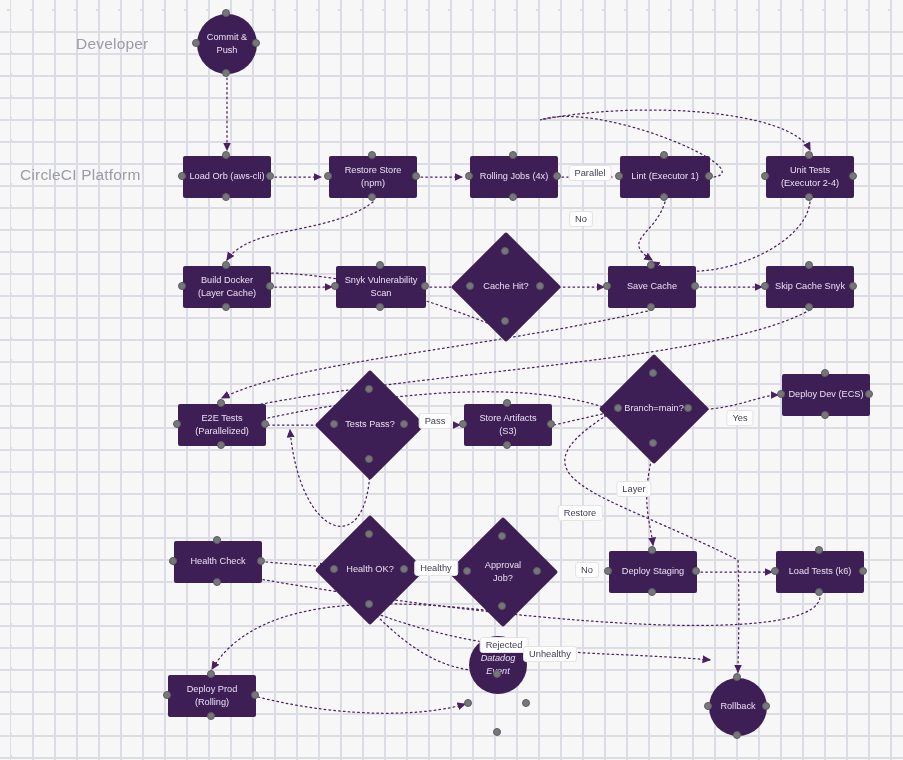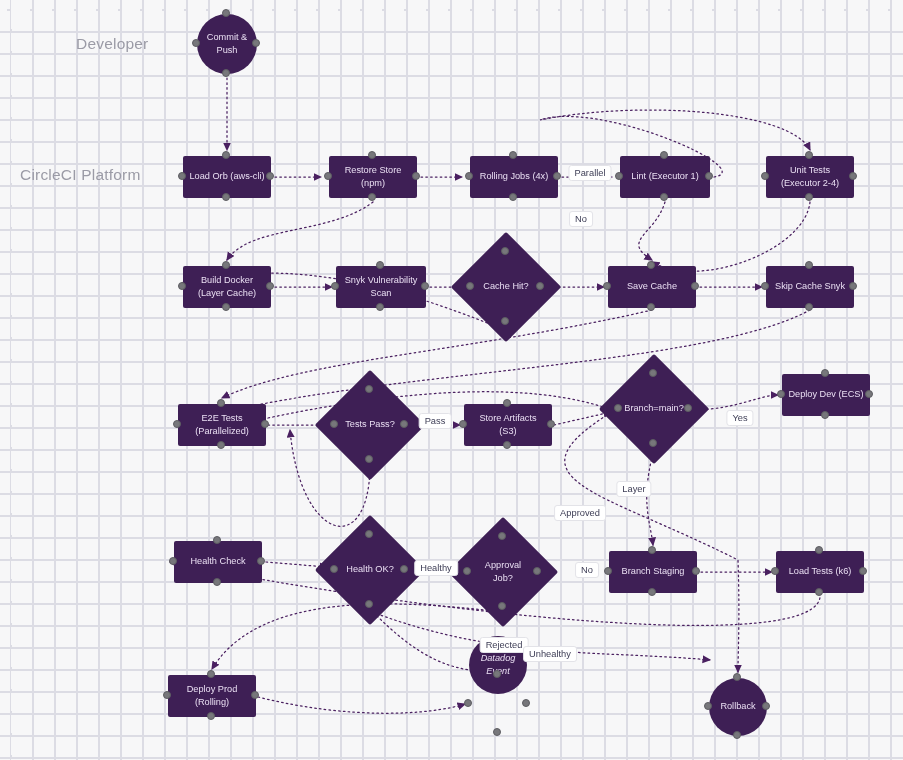--- a/index.html
+++ b/index.html
@@ -296,21 +296,21 @@
       <div class="node diamond-wrap" style="left: 464px; top: 533px; width: 78px; height: 78px;">
         <div class="diamond-shape" style="background: rgb(62, 31, 85);"></div>
         <div class="diamond-label">Approval
 Job?</div>
       </div>
       <div class="handle" style="left: 498px; top: 532px; background: rgb(119, 119, 123);"></div>
       <div class="handle" style="left: 533px; top: 567px; background: rgb(119, 119, 123);"></div>
       <div class="handle" style="left: 498px; top: 602px; background: rgb(119, 119, 123);"></div>
       <div class="handle" style="left: 463px; top: 567px; background: rgb(119, 119, 123);"></div>
       <div class="node rect" style="left: 609px; top: 551px; width: 88px; height: 42px; background: rgb(62, 31, 85); color: rgb(234, 223, 243);">
-        <span class="lbl">Branch Staging</span>
+        <span class="lbl">Deploy Staging</span>
       </div>
       <div class="handle" style="left: 648px; top: 546px; background: rgb(119, 119, 123);"></div>
       <div class="handle" style="left: 692px; top: 567px; background: rgb(119, 119, 123);"></div>
       <div class="handle" style="left: 648px; top: 588px; background: rgb(119, 119, 123);"></div>
       <div class="handle" style="left: 604px; top: 567px; background: rgb(119, 119, 123);"></div>
       <div class="node rect" style="left: 776px; top: 551px; width: 88px; height: 42px; background: rgb(62, 31, 85); color: rgb(234, 223, 243);">
         <span class="lbl">Load Tests (k6)</span>
       </div>
       <div class="handle" style="left: 815px; top: 546px; background: rgb(119, 119, 123);"></div>
       <div class="handle" style="left: 859px; top: 567px; background: rgb(119, 119, 123);"></div>
@@ -339,19 +339,19 @@
       <div class="handle" style="left: 762px; top: 702px; background: rgb(119, 119, 123);"></div>
       <div class="handle" style="left: 733px; top: 731px; background: rgb(119, 119, 123);"></div>
       <div class="handle" style="left: 704px; top: 702px; background: rgb(119, 119, 123);"></div>
     </div>
   <div id="label-layer">
       <div class="edge-label" style="left: 590px; top: 173px;">Parallel</div>
       <div class="edge-label" style="left: 581px; top: 219px;">No</div>
       <div class="edge-label" style="left: 435px; top: 421px;">Pass</div>
       <div class="edge-label" style="left: 740px; top: 406px; margin-top: 12px;">Yes</div>
       <div class="edge-label" style="left: 634px; top: 489px;">Layer</div>
-      <div class="edge-label" style="left: 580px; top: 513px;">Approved</div>
+      <div class="edge-label" style="left: 580px; top: 513px;">Restore</div>
       <div class="edge-label" style="left: 587px; top: 570px;">No</div>
       <div class="edge-label" style="left: 436px; top: 568px;">Healthy</div>
       <div class="edge-label" style="left: 504px; top: 645px;">Rejected</div>
       <div class="edge-label" style="left: 550px; top: 654px;">Unhealthy</div>
     </div>
 </div>
 
 </body></html>

